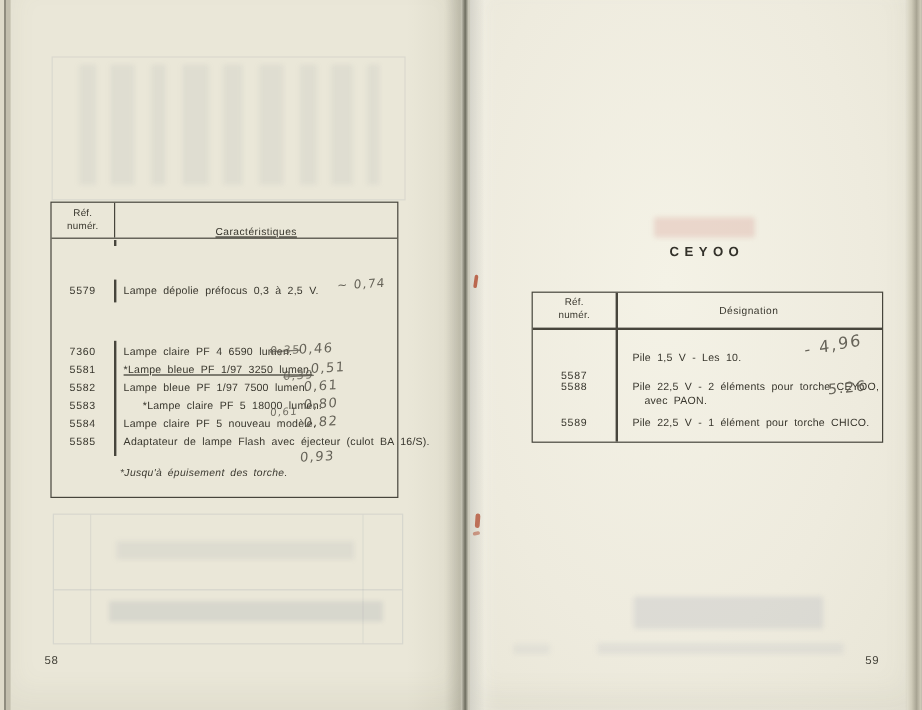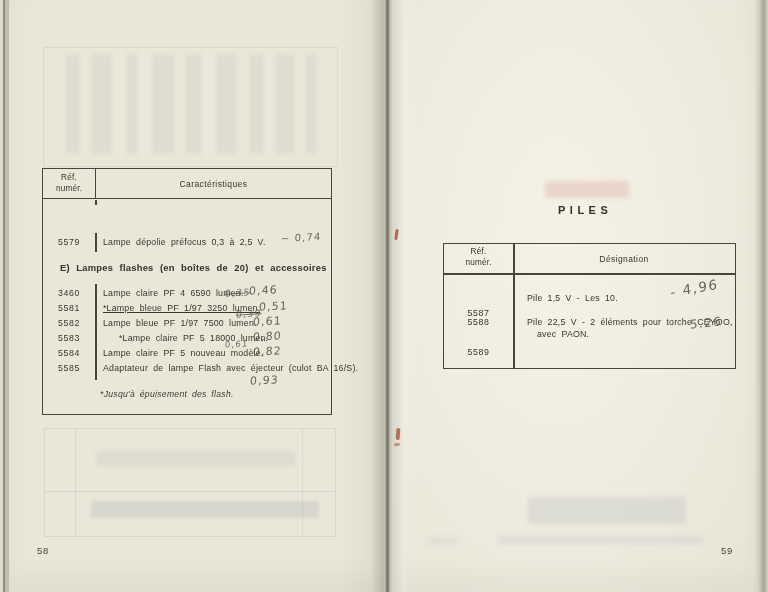--- a/index.html
+++ b/index.html
@@ -41,21 +41,21 @@
   .g-sub2{left:428px;top:537px;width:30px;height:8px;background:rgba(148,156,175,.12);filter:blur(2px);}
 
   
   .tbl{position:absolute;border:1.5px solid #47453c;color:#38362d;}
   .tbl-left{left:42px;top:168px;width:288px;height:245px;}
   .tbl-right{left:443px;top:243px;width:291px;height:124px;}
   .print{font-size:8.8px;letter-spacing:.2px;word-spacing:2.5px;color:#38362d;white-space:nowrap;}
   .abs{position:absolute;}
   .lt-header{position:absolute;left:0;right:0;top:0;height:29px;border-bottom:1.5px solid #47453c;display:flex;}
   .lt-h-ref{width:52px;border-right:1.5px solid #47453c;display:flex;flex-direction:column;justify-content:center;align-items:center;font-size:8.2px;line-height:1.3;letter-spacing:.2px;}
-  .lt-h-char{flex:1;display:flex;justify-content:center;align-items:center;font-size:8.5px;letter-spacing:.4px;}
+  .lt-h-char{flex:1;display:flex;justify-content:center;align-items:flex-end;font-size:8.5px;letter-spacing:.4px;text-decoration:underline;}
   .tick{position:absolute;left:52px;top:30.5px;width:1.5px;height:5px;background:#47453c;}
   .sect{position:absolute;left:17px;font-weight:bold;font-size:9.4px;letter-spacing:.25px;word-spacing:3.5px;white-space:nowrap;color:#33312a;}
   .refnum{position:absolute;left:0;width:52px;text-align:center;font-size:8.8px;letter-spacing:.6px;color:#38362d;}
   .vdiv{position:absolute;left:52px;width:1.5px;background:#47453c;}
   .foot{position:absolute;left:57px;top:220px;font-style:italic;font-size:8.6px;letter-spacing:.3px;word-spacing:2px;color:#3c3a31;}
 
   .rt-vdiv{position:absolute;left:69px;top:0;bottom:0;width:1.5px;background:#47453c;}
   .rt-hsep{position:absolute;left:0;right:0;top:29px;height:1.5px;background:#47453c;}
   .rt-h-ref{position:absolute;left:0;top:3px;width:69px;text-align:center;font-size:8.2px;line-height:1.3;letter-spacing:.2px;}
   .rt-h-des{position:absolute;left:69px;right:0;top:10px;text-align:center;font-size:8.5px;letter-spacing:.4px;}
@@ -123,25 +123,24 @@
       </div>
     </div>
     <div class="tick"></div>
 
 
     <div class="refnum" style="top:68px;">5579</div>
     <div class="vdiv" style="top:64px;height:19px;"></div>
     <div class="print abs" style="left:60px;top:68px;">Lampe dépolie préfocus 0,3 à 2,5 V.</div>
     <div class="hw" style="left:238px;top:63px;font-size:10px;">~ 0,74</div>
 
-    <div class="sect" style="top:93px;">E) Lampes flashes (en boîtes de 20) et accessoires</div>
 
     <div class="vdiv" style="top:115px;height:96px;"></div>
 
-    <div class="refnum" style="top:119px;">3460</div>
+    <div class="refnum" style="top:119px;">7360</div>
     <div class="print abs" style="left:60px;top:119px;">Lampe claire PF 4 6590 lumen.</div>
     <div class="hw hw-cross" style="left:182px;top:118px;">0,35</div>
     <div class="hw" style="left:206px;top:115px;">0,46</div>
 
     <div class="refnum" style="top:134px;text-align:center;">5581</div>
     <div class="print abs" style="left:60px;top:134px;text-decoration:underline;">*Lampe bleue PF 1/97 3250 lumen.</div>
     <div class="hw hw-cross" style="left:193px;top:139px;">0,39</div>
     <div class="hw" style="left:216px;top:131px;">0,51</div>
 
     <div class="refnum" style="top:149px;">5582</div>
@@ -154,42 +153,43 @@
 
     <div class="refnum" style="top:179px;">5584</div>
     <div class="print abs" style="left:60px;top:179px;">Lampe claire PF 5 nouveau modèle.</div>
     <div class="hw hw-small" style="left:182px;top:170px;">0,61</div>
     <div class="hw" style="left:210px;top:176px;">0,82</div>
 
     <div class="refnum" style="top:194px;">5585</div>
     <div class="print abs" style="left:60px;top:194px;">Adaptateur de lampe Flash avec éjecteur (culot BA 16/S).</div>
     <div class="hw" style="left:207px;top:205px;">0,93</div>
 
-    <div class="foot">*Jusqu'à épuisement des flash.</div>
+    <div class="foot">*Jusqu'à épuisement des torche.</div>
   </div>
 
-  <div class="piles">PILES</div>
+  <div class="piles">CEYOO</div>
 
   <div class="tbl tbl-right">
     <div class="rt-vdiv"></div>
     <div class="rt-hsep"></div>
     <div class="rt-h-ref">
       <span style="display:block;">Réf.</span>
       <span style="display:block;">numér.</span>
     </div>
     <div class="rt-h-des">Désignation</div>
 
     <div class="rt-ref" style="top:64px;">5587</div>
     <div class="print abs" style="left:83px;top:49px;">Pile 1,5 V - Les 10.</div>
     <div class="hw hw-big" style="left:226px;top:36px;">- 4,96</div>
 
     <div class="rt-ref" style="top:73px;">5588</div>
     <div class="print abs" style="left:83px;top:73px;">Pile 22,5 V - 2 éléments pour torche CEYOO,</div>
     <div class="print abs" style="left:93px;top:85px;">avec PAON.</div>
     <div class="hw hw-mid" style="left:246px;top:72px;">5.26</div>
 
     <div class="rt-ref" style="top:103px;">5589</div>
+    <div class="print abs" style="left:83px;top:103px;">Pile 22,5 V - 1 élément pour torche CHICO.</div>
   </div>
 
   <div class="pagenum pn-58">58</div>
   <div class="pagenum pn-59">59</div>
 
 </div>
 
 </body></html>

